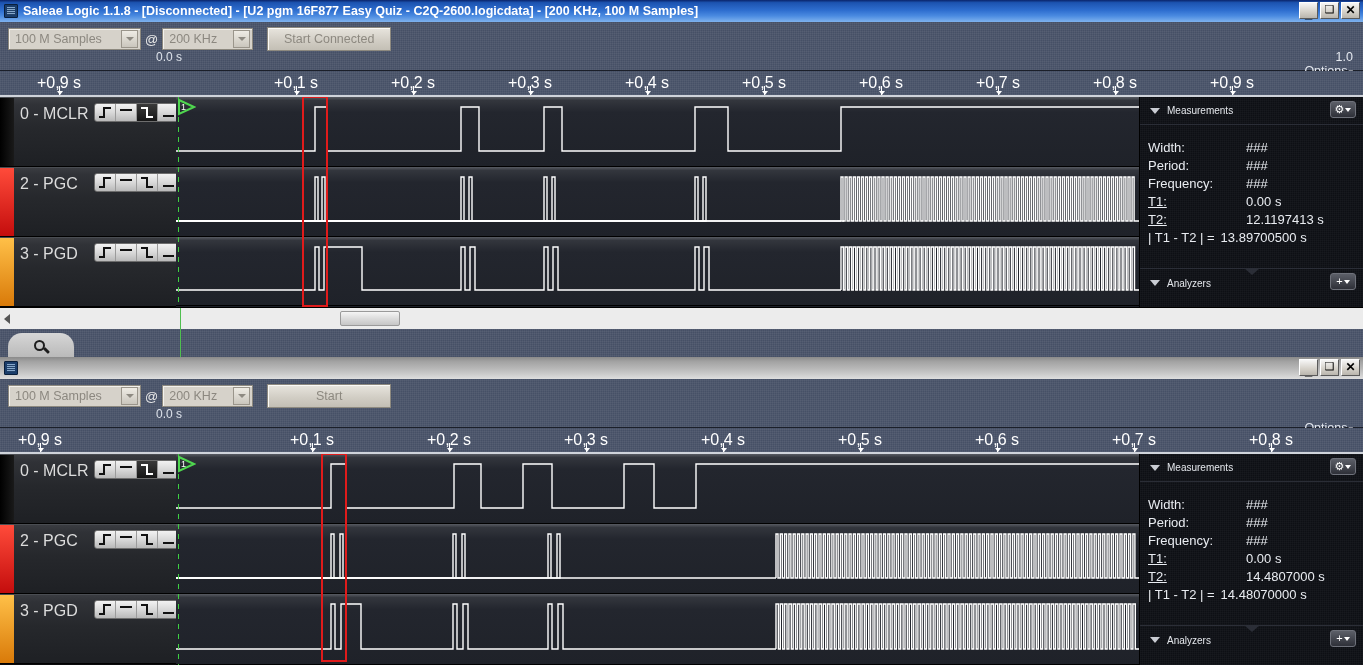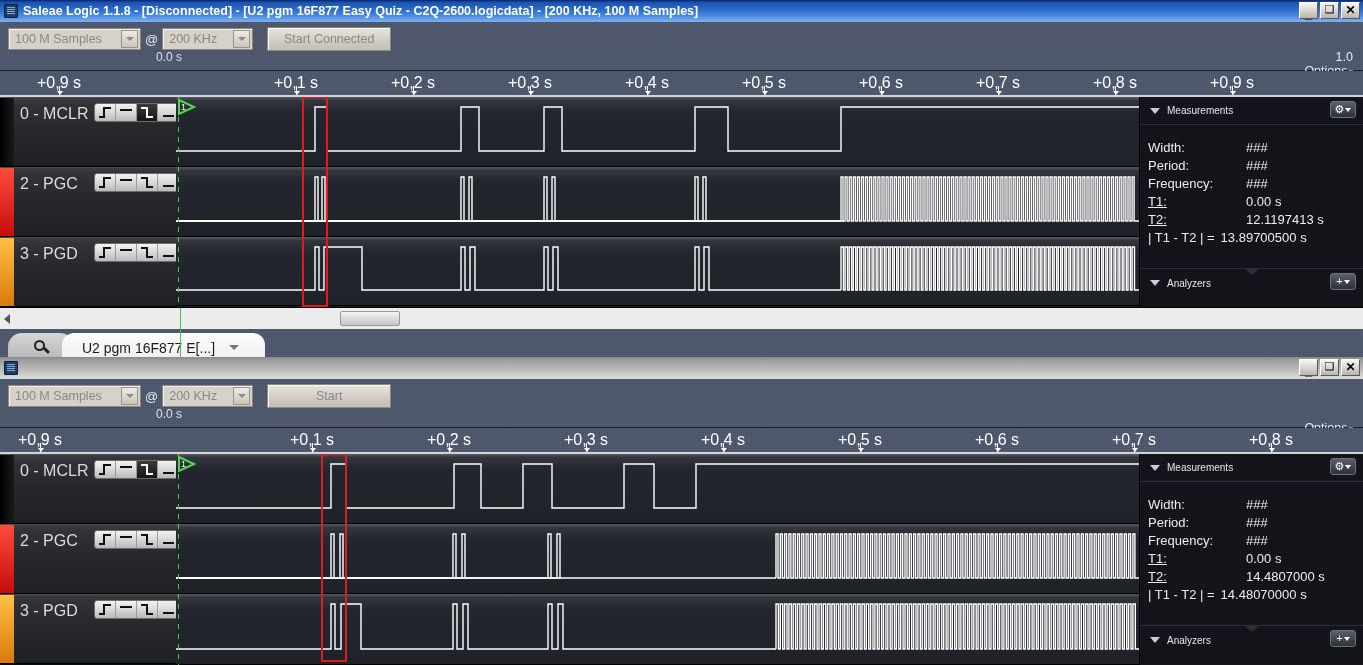--- a/index.html
+++ b/index.html
@@ -478,24 +478,20 @@
     <div class="sbthumb"></div>
   </div>
 
   <div class="tabbar">
     <div class="searchtab">
       <div class="magn">
           <div class="c"></div>
           <div class="h"></div>
         </div>
     </div>
-    <div class="doctab">
-      <div class="dt">U2 pgm  16F877 E[...]</div>
-      <div class="dv"></div>
-    </div>
     <div style="position:absolute;left:180px;top:0;width:1px;height:31px;background:#4fbf4f;"></div>
   </div>
 
 </div>
 
 <div class="win" id="win2">
 
   <div class="titlebar inactive">
     <div class="wicon"></div>
     <div class="wbtns">

